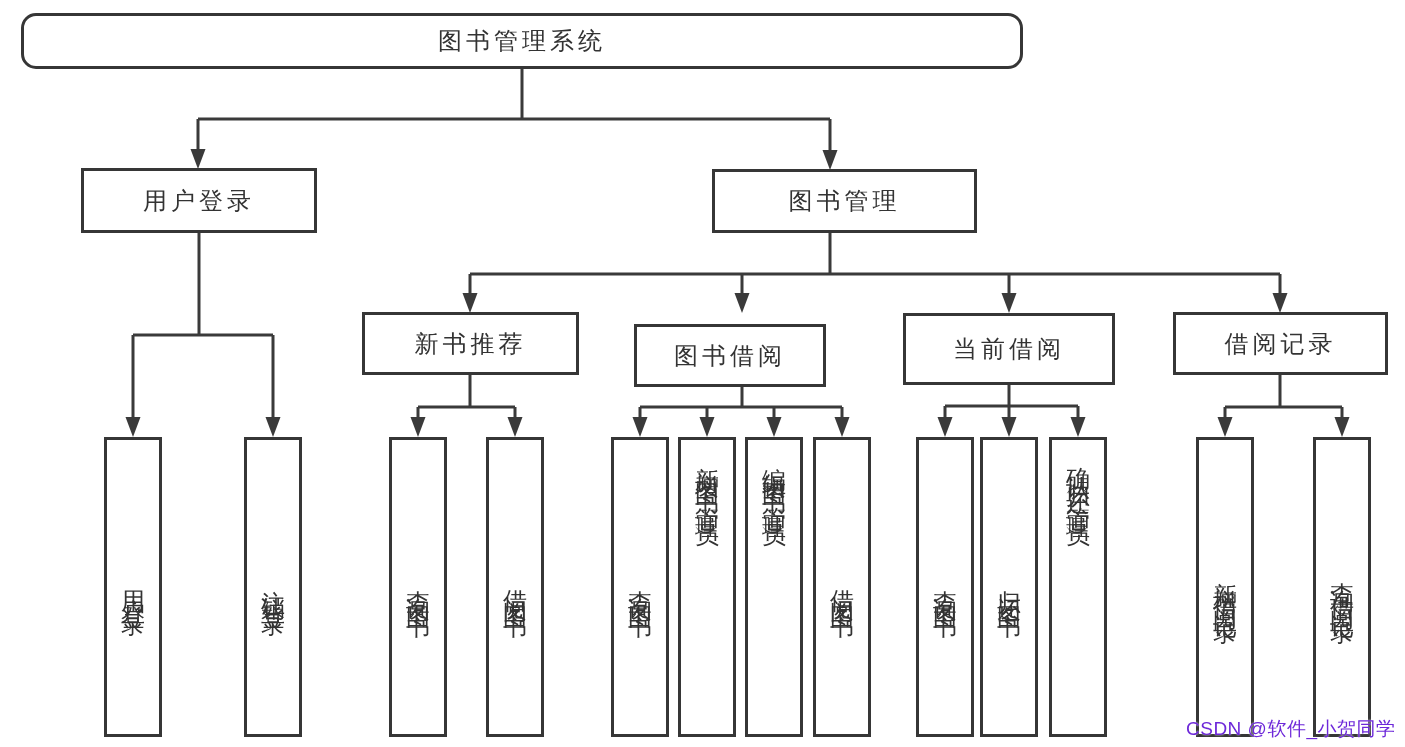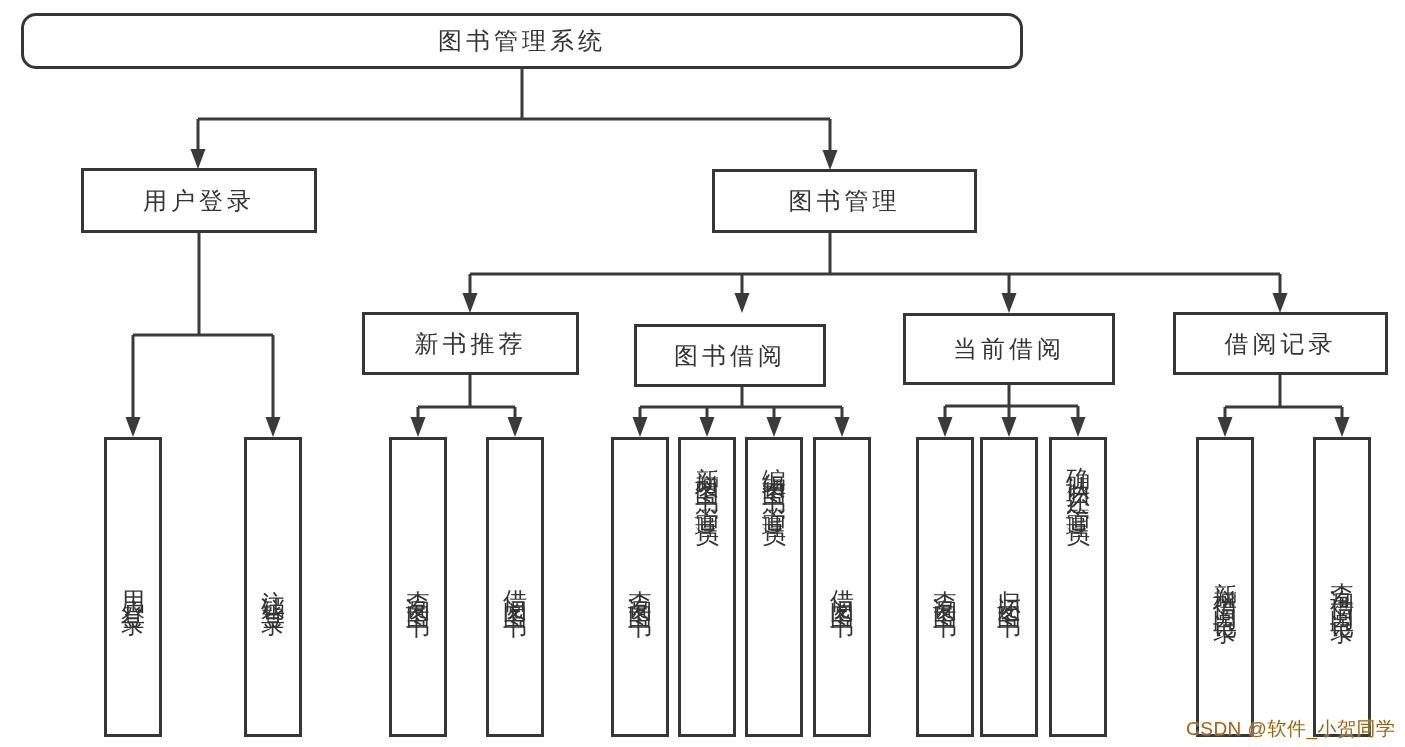--- a/index.html
+++ b/index.html
@@ -55,21 +55,21 @@
   #b-b1{left:389px;} #b-b2{left:486px;}
   #b-c1{left:611px;} #b-c2{left:678px;} #b-c3{left:745px;} #b-c4{left:813px;}
   #b-d1{left:916px;} #b-d2{left:980px;} #b-d3{left:1049px;}
   #b-e1{left:1196px;} #b-e2{left:1313px;}
 
   .watermark{
     position:absolute;
     left:1186px;top:716px;
     font-size:19px;
     letter-spacing:0.5px;
-    color:#a16207;
+    color:#6d28d9;
     text-shadow:0 0 2px #ffffff;
     white-space:nowrap;
   }
 </style>
 </head>
 <body>
 
 <div class="canvas">
 
   <svg class="connectors" viewBox="0 0 1405 747">

